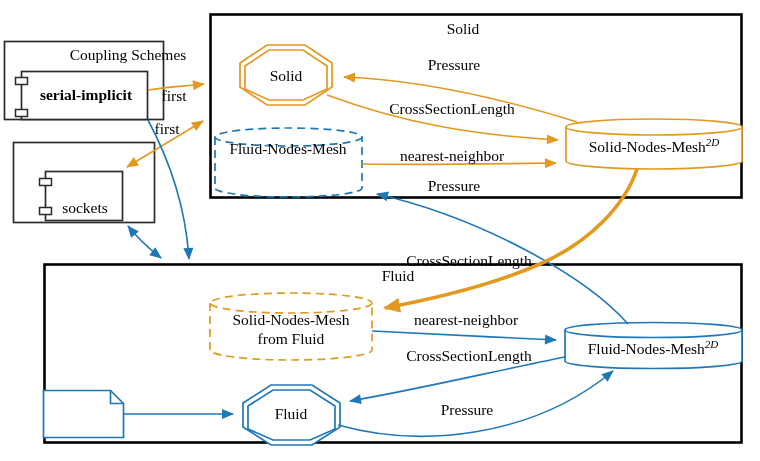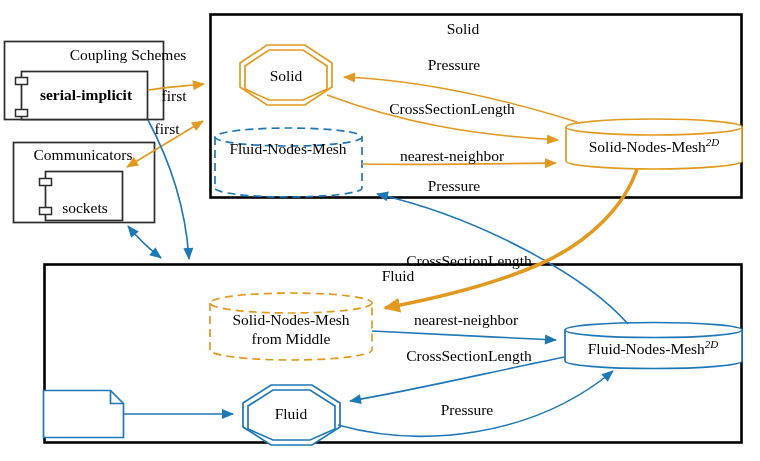--- a/index.html
+++ b/index.html
@@ -83,42 +83,41 @@
     <path d="M372,331 C425,334 495,337 556,340" fill="none" stroke="#1F78B6" stroke-width="1.6" marker-end="url(#ar-b)"></path>
     <path d="M565,357 C490,372 420,389 350,401" fill="none" stroke="#1F78B6" stroke-width="1.6" marker-end="url(#ar-b)"></path>
     <path d="M338,425 C420,448 532,438 613,371" fill="none" stroke="#1F78B6" stroke-width="1.6" marker-end="url(#ar-b)"></path>
     <path d="M124,414 L233,414" fill="none" stroke="#1F78B6" stroke-width="1.6" marker-end="url(#ar-b)"></path>
   </svg>
 
   <div class="lbl" style="left:84px;top:47px;margin-left:44px;">Coupling Schemes</div>
   <div class="lbl" style="left:86px;top:87px;font-weight:bold;">serial-implicit</div>
   <div class="lbl" style="left:174px;top:88px;">first</div>
   <div class="lbl" style="left:131px;top:121px;margin-left:36px;">first</div>
-  <div class="lbl" style="left:83px;top:147px;">Communicators</div>
   <div class="lbl" style="left:85px;top:200px;">sockets</div>
 
   <div class="lbl" style="left:463px;top:21px;">Solid</div>
   <div class="lbl" style="left:286px;top:68px;">Solid</div>
   <div class="lbl" style="left:454px;top:57px;">Pressure</div>
   <div class="lbl" style="left:452px;top:101px;">CrossSectionLength</div>
   <div class="lbl" style="left:452px;top:148px;">nearest-neighbor</div>
   <div class="lbl" style="left:454px;top:178px;">Pressure</div>
   <div class="lbl" style="left:654px;top:134px;">
     <span>Solid-Nodes-Mesh</span><span class="sup">2D</span>
   </div>
   <div class="lbl two" style="left:288px;top:139px;">
     <span class="ln">Fluid-Nodes-Mesh</span>
   </div>
 
   <div class="lbl" style="left:469px;top:253px;">CrossSectionLength</div>
 
   <div class="lbl" style="left:398px;top:268px;">Fluid</div>
   <div class="lbl two" style="left:291px;top:310px;">
     <span class="ln">Solid-Nodes-Mesh</span>
-    <span class="ln">from Middle</span>
+    <span class="ln">from Fluid</span>
   </div>
   <div class="lbl" style="left:466px;top:312px;">nearest-neighbor</div>
   <div class="lbl" style="left:469px;top:348px;">CrossSectionLength</div>
   <div class="lbl" style="left:467px;top:402px;">Pressure</div>
   <div class="lbl" style="left:653px;top:336px;">
     <span>Fluid-Nodes-Mesh</span><span class="sup">2D</span>
   </div>
   <div class="lbl" style="left:291px;top:406px;">Fluid</div>
 
 </div>

